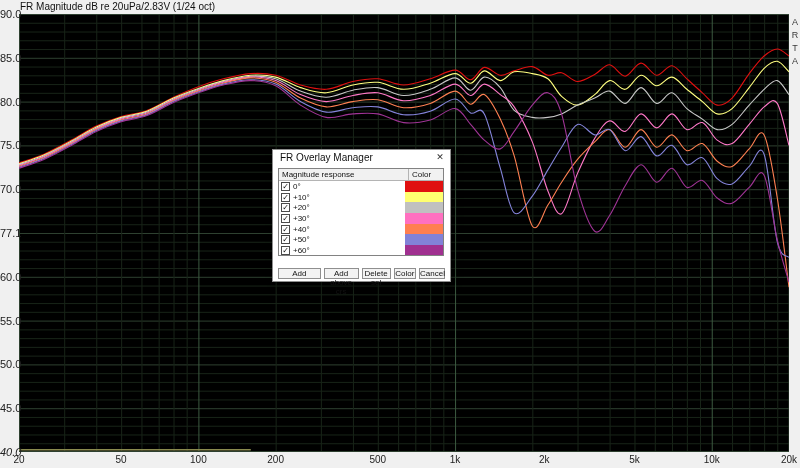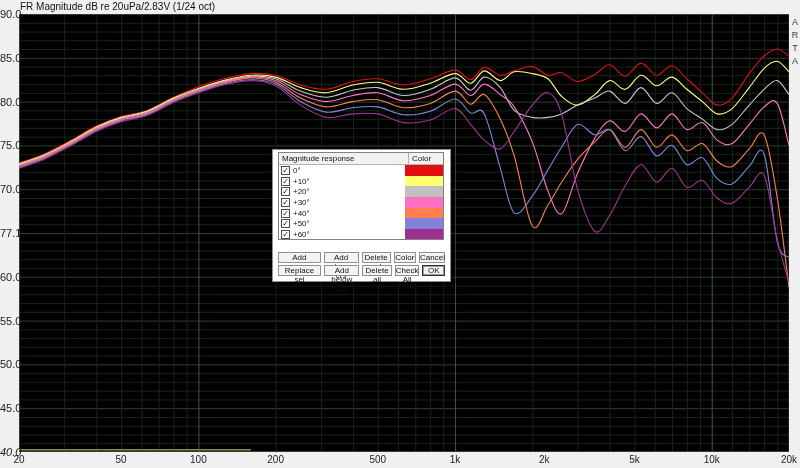--- a/index.html
+++ b/index.html
@@ -165,20 +165,24 @@
       <span style="left: 789px;">20k</span>
     </div>
   <div class="brand" id="brand">
       <span>A</span>
       <span>R</span>
       <span>T</span>
       <span>A</span>
     </div>
 
   <div class="dlg">
+    <div class="dlg-title">
+      <span>FR Overlay Manager</span>
+      <span class="dlg-close">✕</span>
+    </div>
     <div class="listbox">
       <div class="lb-head">
         <span class="c1">Magnitude response</span>
         <span class="c2">Color</span>
       </div>
       <div id="lb-rows">
           <div class="lb-row">
             <div class="c1">
               <span class="cb">✓</span>
               <span class="rowlabel">0°</span>
@@ -229,22 +233,15 @@
           </div>
         </div>
     </div>
     <div class="btnrow r1" id="btnrow1">
         <button class="btn b1">Add</button>
         <button class="btn b2">Add above crs</button>
         <button class="btn b3">Delete sel</button>
         <button class="btn b4">Color</button>
         <button class="btn b5">Cancel</button>
       </div>
-    <div class="btnrow r2" id="btnrow2">
-        <button class="btn b1">Replace sel</button>
-        <button class="btn b2">Add below crs</button>
-        <button class="btn b3">Delete all</button>
-        <button class="btn b4">Check All</button>
-        <button class="btn b5 default">OK</button>
-      </div>
   </div>
 
 </div>
 
 </body></html>

